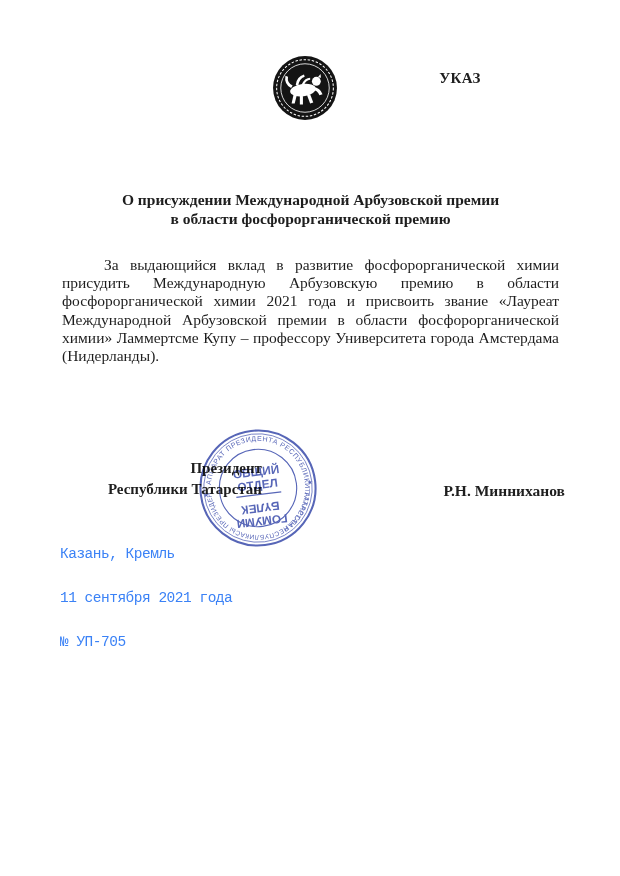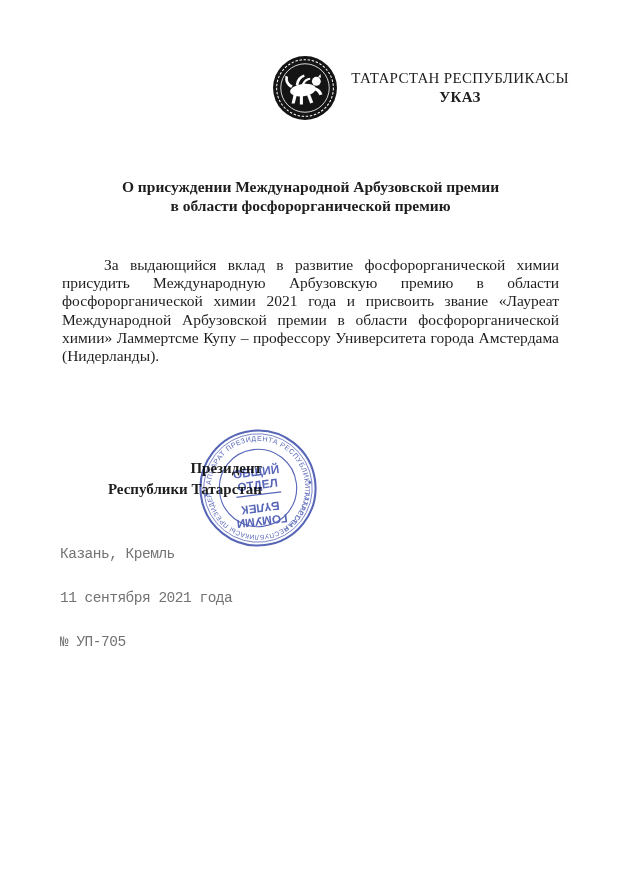--- a/index.html
+++ b/index.html
@@ -8,39 +8,39 @@
     font-family:"Liberation Serif", serif;color:#1e1e1e;overflow:hidden;
   }
   
   .hdr-left{position:absolute;left:60px;top:69px;width:222px;text-align:center;
     font-size:15px;line-height:19px;letter-spacing:.3px;}
   .hdr-right{position:absolute;left:343px;top:69px;width:234px;text-align:center;
     font-size:15px;line-height:19px;letter-spacing:.3px;}
   .bold{font-weight:bold;}
   .emblem{position:absolute;left:272px;top:55px;width:66px;height:66px;}
   
-  .doc-title{position:absolute;left:62px;top:177px;width:497px;text-align:center;
+  .doc-title{position:absolute;left:62px;top:190px;width:497px;text-align:center;
     font-weight:bold;font-size:15.5px;line-height:19px;}
   
   .doc-body{position:absolute;left:62px;top:256px;width:497px;
     font-size:15.5px;line-height:18.2px;text-align:justify;}
   .doc-body p{margin:0 0 19px 0;text-indent:42px;}
   
   .signature{position:absolute;left:62px;top:458px;width:503px;
     display:flex;justify-content:space-between;align-items:flex-end;}
   .sig-left{width:200px;text-align:right;font-weight:bold;font-size:15px;line-height:21px;}
   .sig-name{font-weight:bold;font-size:15.5px;white-space:nowrap;}
   
   .stamp{position:absolute;left:192px;top:422px;width:132px;height:132px;
     mix-blend-mode:multiply;opacity:.93;transform:rotate(-7deg);}
   .stamp text{font-family:"Liberation Sans", sans-serif;}
   
   .footer{position:absolute;left:60px;top:517px;
     font-family:"Liberation Mono", monospace;font-size:14.5px;line-height:14.8px;
-    color:#737373;white-space:pre;letter-spacing:-0.5px;}
+    color:#3b82f6;white-space:pre;letter-spacing:-0.5px;}
 </style>
 </head>
 <body>
 
 <div class="page">
 
 
   <div class="emblem">
     <svg viewBox="0 0 64 64" width="66" height="66">
       <circle cx="32" cy="32" r="31" fill="#141414"></circle>
@@ -56,38 +56,38 @@
         <path d="M 27,39 l 0,9 l 3,0 l 0,-8 z"></path>
         <path d="M 34,39 l 3,8 l 3,-1 l -3,-8 z"></path>
         <path d="M 18.5,32 q -7,-4 -5.5,-12 l 2.5,1 q -1,6 4.5,8.5 z"></path>
         <path d="M 23,29 q 1,-8 8,-10 l 0.7,2 q -5.5,2 -6.2,9 z"></path>
         <path d="M 29,28 q 3,-6 8,-6 l 0,2 q -4,0.5 -6,5 z"></path>
       </g>
     </svg>
   </div>
 
   <div class="hdr-right">
-    <div>ТАТАРСТАН РЕСПУБЛИКАСЫ</div>
     <div class="bold">УКАЗ</div>
   </div>
 
   <div class="doc-title">
     <div>О присуждении Международной Арбузовской премии</div>
     <div>в области фосфорорганической премию</div>
   </div>
 
   <div class="doc-body">
     <p>За выдающийся вклад в развитие фосфорорганической химии присудить Международную Арбузовскую премию в области фосфорорганической химии 2021 года и присвоить звание «Лауреат Международной Арбузовской премии в области фосфорорганической химии» Ламмертсме Купу – профессору Университета города Амстердама (Нидерланды).</p>
   </div>
 
   <div class="signature">
     <div class="sig-left">
       <div>Президент</div>
       <div>Республики Татарстан</div>
     </div>
+    <div class="sig-name">Р.Н. Минниханов</div>
   </div>
 
   <div class="stamp">
     <svg viewBox="0 0 140 140" width="132" height="132">
       <defs>
         <path id="ringPath" d="M 20,70 A 50,50 0 1 1 120,70 A 50,50 0 1 1 20,70" fill="none"></path>
       </defs>
       <circle cx="70" cy="70" r="61" fill="none" stroke-width="2.2" stroke="#4a5ab2"></circle>
       <circle cx="70" cy="70" r="57.5" fill="none" stroke-width="0.8" stroke="#4a5ab2"></circle>
       <circle cx="70" cy="70" r="41" fill="none" stroke-width="1.2" stroke="#4a5ab2"></circle>

